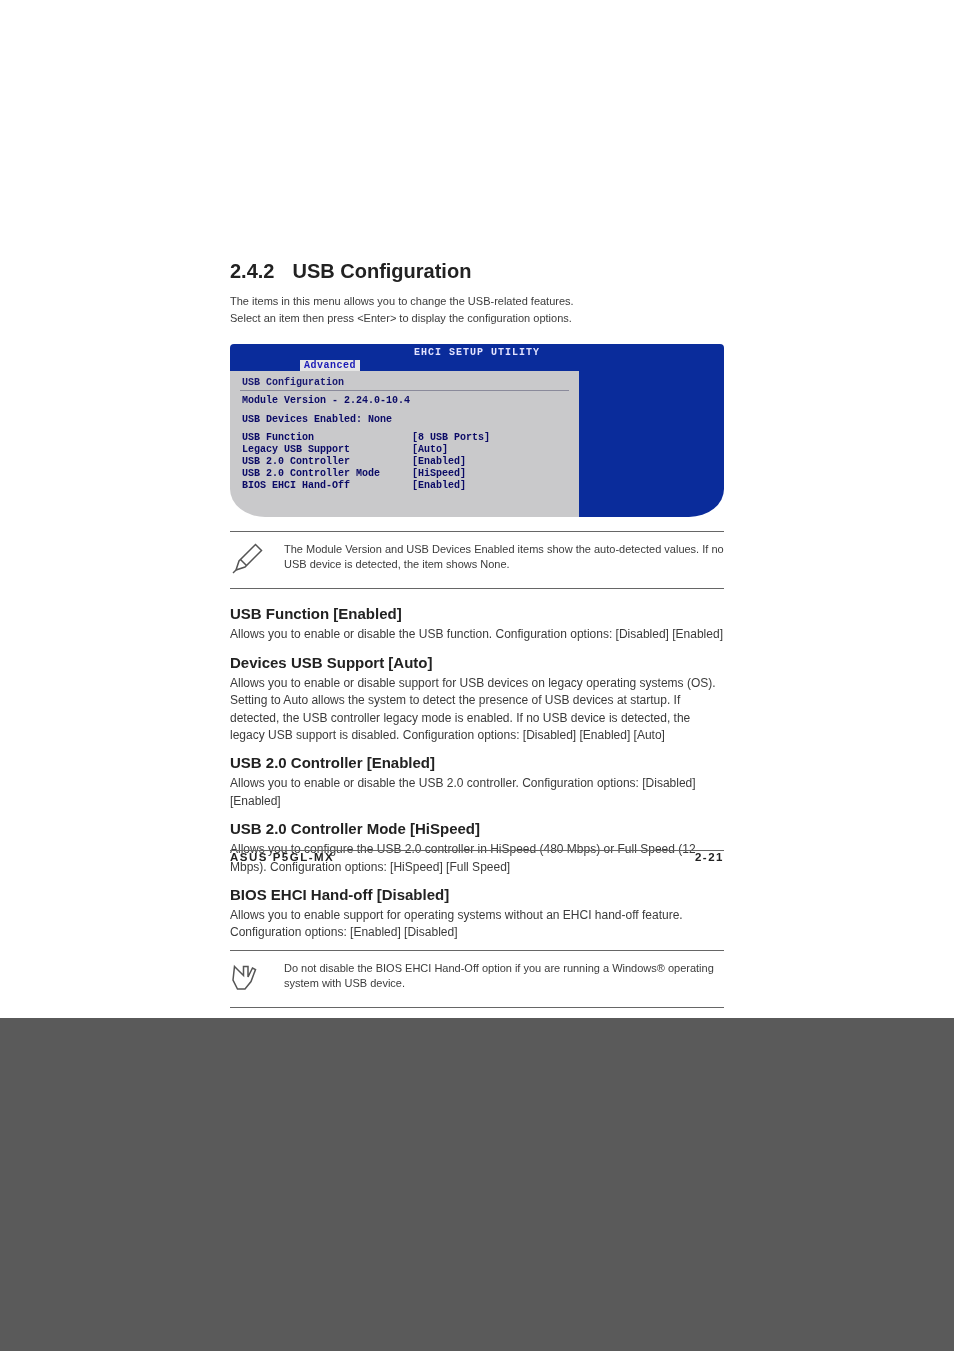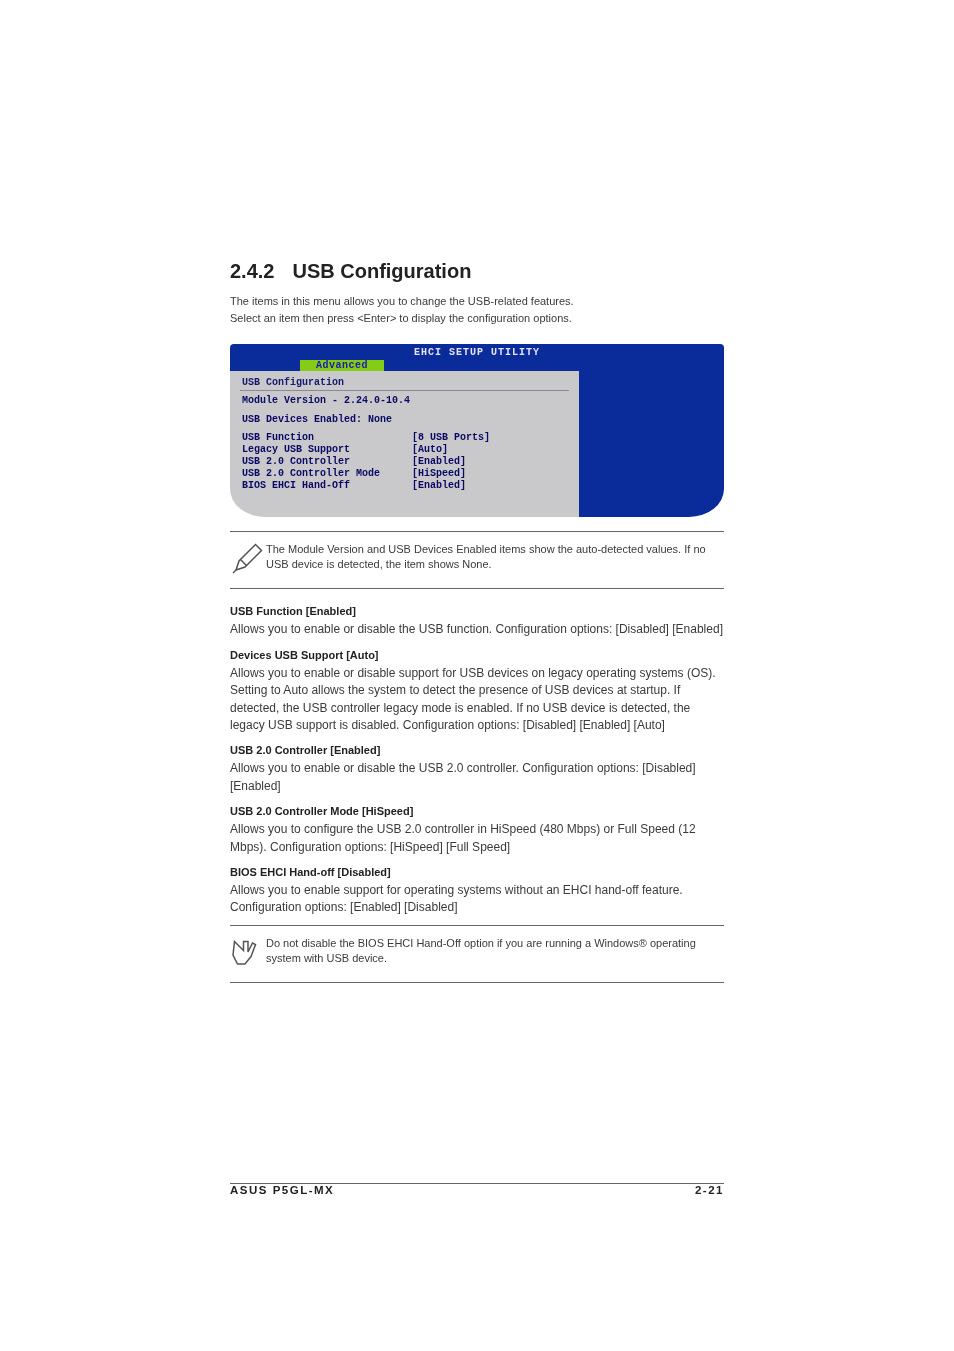--- a/index.html
+++ b/index.html
@@ -8,21 +8,21 @@
     font-family: Verdana, Geneva, sans-serif;
     width: 954px;
     height: 1351px;
     display: flex;
     justify-content: center;
     align-items: flex-start;
   }
   .page {
     background: #fff;
     width: 954px;
-    height: 1351px;
+    height: 1018px;
     padding: 260px 230px 100px 230px;
     position: relative;
     color: #3b3b3b;
   }
   .section-number {
     font-family: Verdana, sans-serif;
     font-size: 20px;
     font-weight: bold;
     color: #222;
     margin-bottom: 10px;
@@ -50,24 +50,24 @@
     position: relative;
     border-top-left-radius: 4px;
     border-top-right-radius: 4px;
   }
   .bios-tab-row {
     background: #0a2c9b;
     padding: 1px 0 0 70px;
   }
   .bios-tab {
     display: inline-block;
-    background: #84cc16;
+    background: #e5e5e5;
     color: #1a1ab6;
     font-weight: bold;
-    padding: 0 16px;
+    padding: 0 4px;
     letter-spacing: 0.5px;
   }
   .bios-body-row { display: flex; }
   .bios-left {
     flex: 1;
     background: #c9c9cb;
     color: #0a0a66;
     padding: 4px 10px 25px 10px;
     border-bottom-left-radius: 35px 28px;
     position: relative;
@@ -95,30 +95,31 @@
   .bios-row .label { width: 170px; }
   .bios-row .val { }
   .bios-gap { height: 6px; }
   
   .note {
     border-top: 1px solid #666;
     border-bottom: 1px solid #666;
     padding: 8px 0;
     display: flex;
     align-items: flex-start;
+    gap: 18px;
     margin: 6px 0 16px 0;
     font-size: 11px;
     line-height: 1.4;
   }
   .note .icon { width: 36px; flex: 0 0 36px; }
   .note .icon svg { width: 36px; height: 36px; }
   .note .text { flex: 1; padding-top: 2px; }
   
   .sub {
-    font-size: 11px;
+    font-size: 15px;
     font-weight: bold;
     color: #222;
     margin: 10px 0 4px 0;
   }
   .para {
     font-size: 12px;
     line-height: 1.45;
     margin-bottom: 8px;
   }
   

